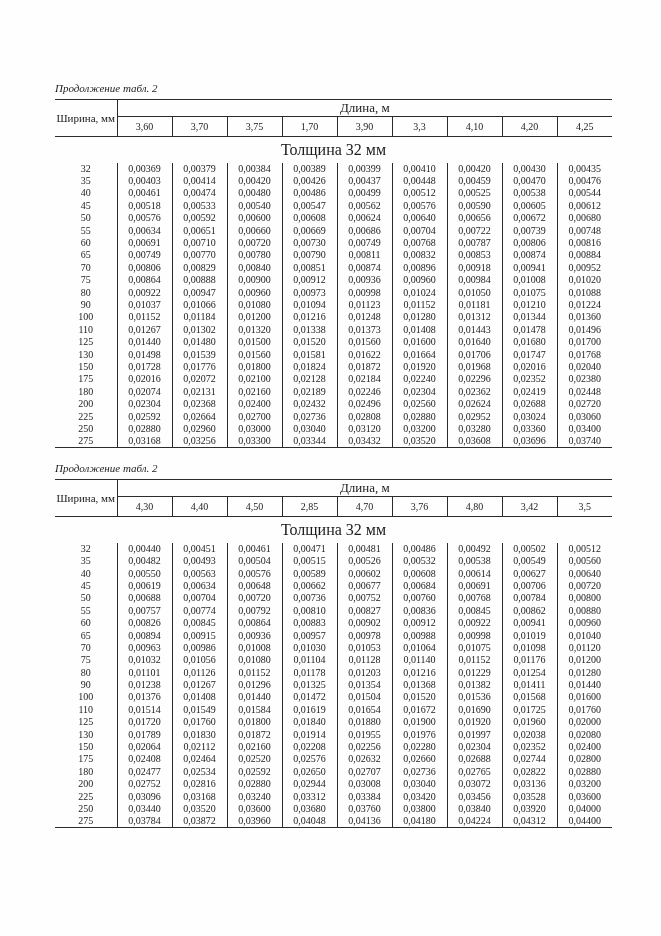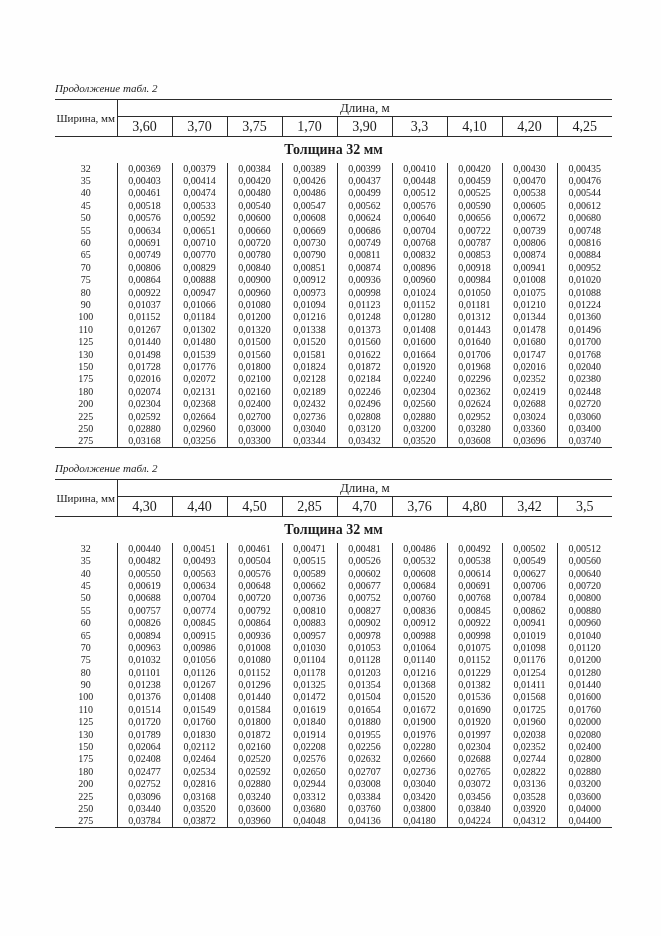--- a/index.html
+++ b/index.html
@@ -42,25 +42,25 @@
   th.width-head{
     border-right:1px solid var(--line);
     border-bottom:1px solid var(--line);
     font-size:11px;line-height:12px;white-space:pre-line;
   }
   th.length-head{
     height:16px;font-size:13px;
     border-bottom:1px solid var(--line);
   }
   tr.lengths-row th{
-    height:20px;font-size:14px;
+    height:20px;font-size:10px;
     border-bottom:1px solid var(--line);
   }
   tr.section-row td{
-    height:26px;font-weight:bold;font-size:14px;border-left:none;
+    height:26px;font-weight:normal;font-size:16px;border-left:none;
   }
   tbody.data-body tr.data-row td{
     height:12.4px;line-height:12px;font-size:10px;
   }
 </style>
 </head>
 <body>
 
 <div class="page">
 

